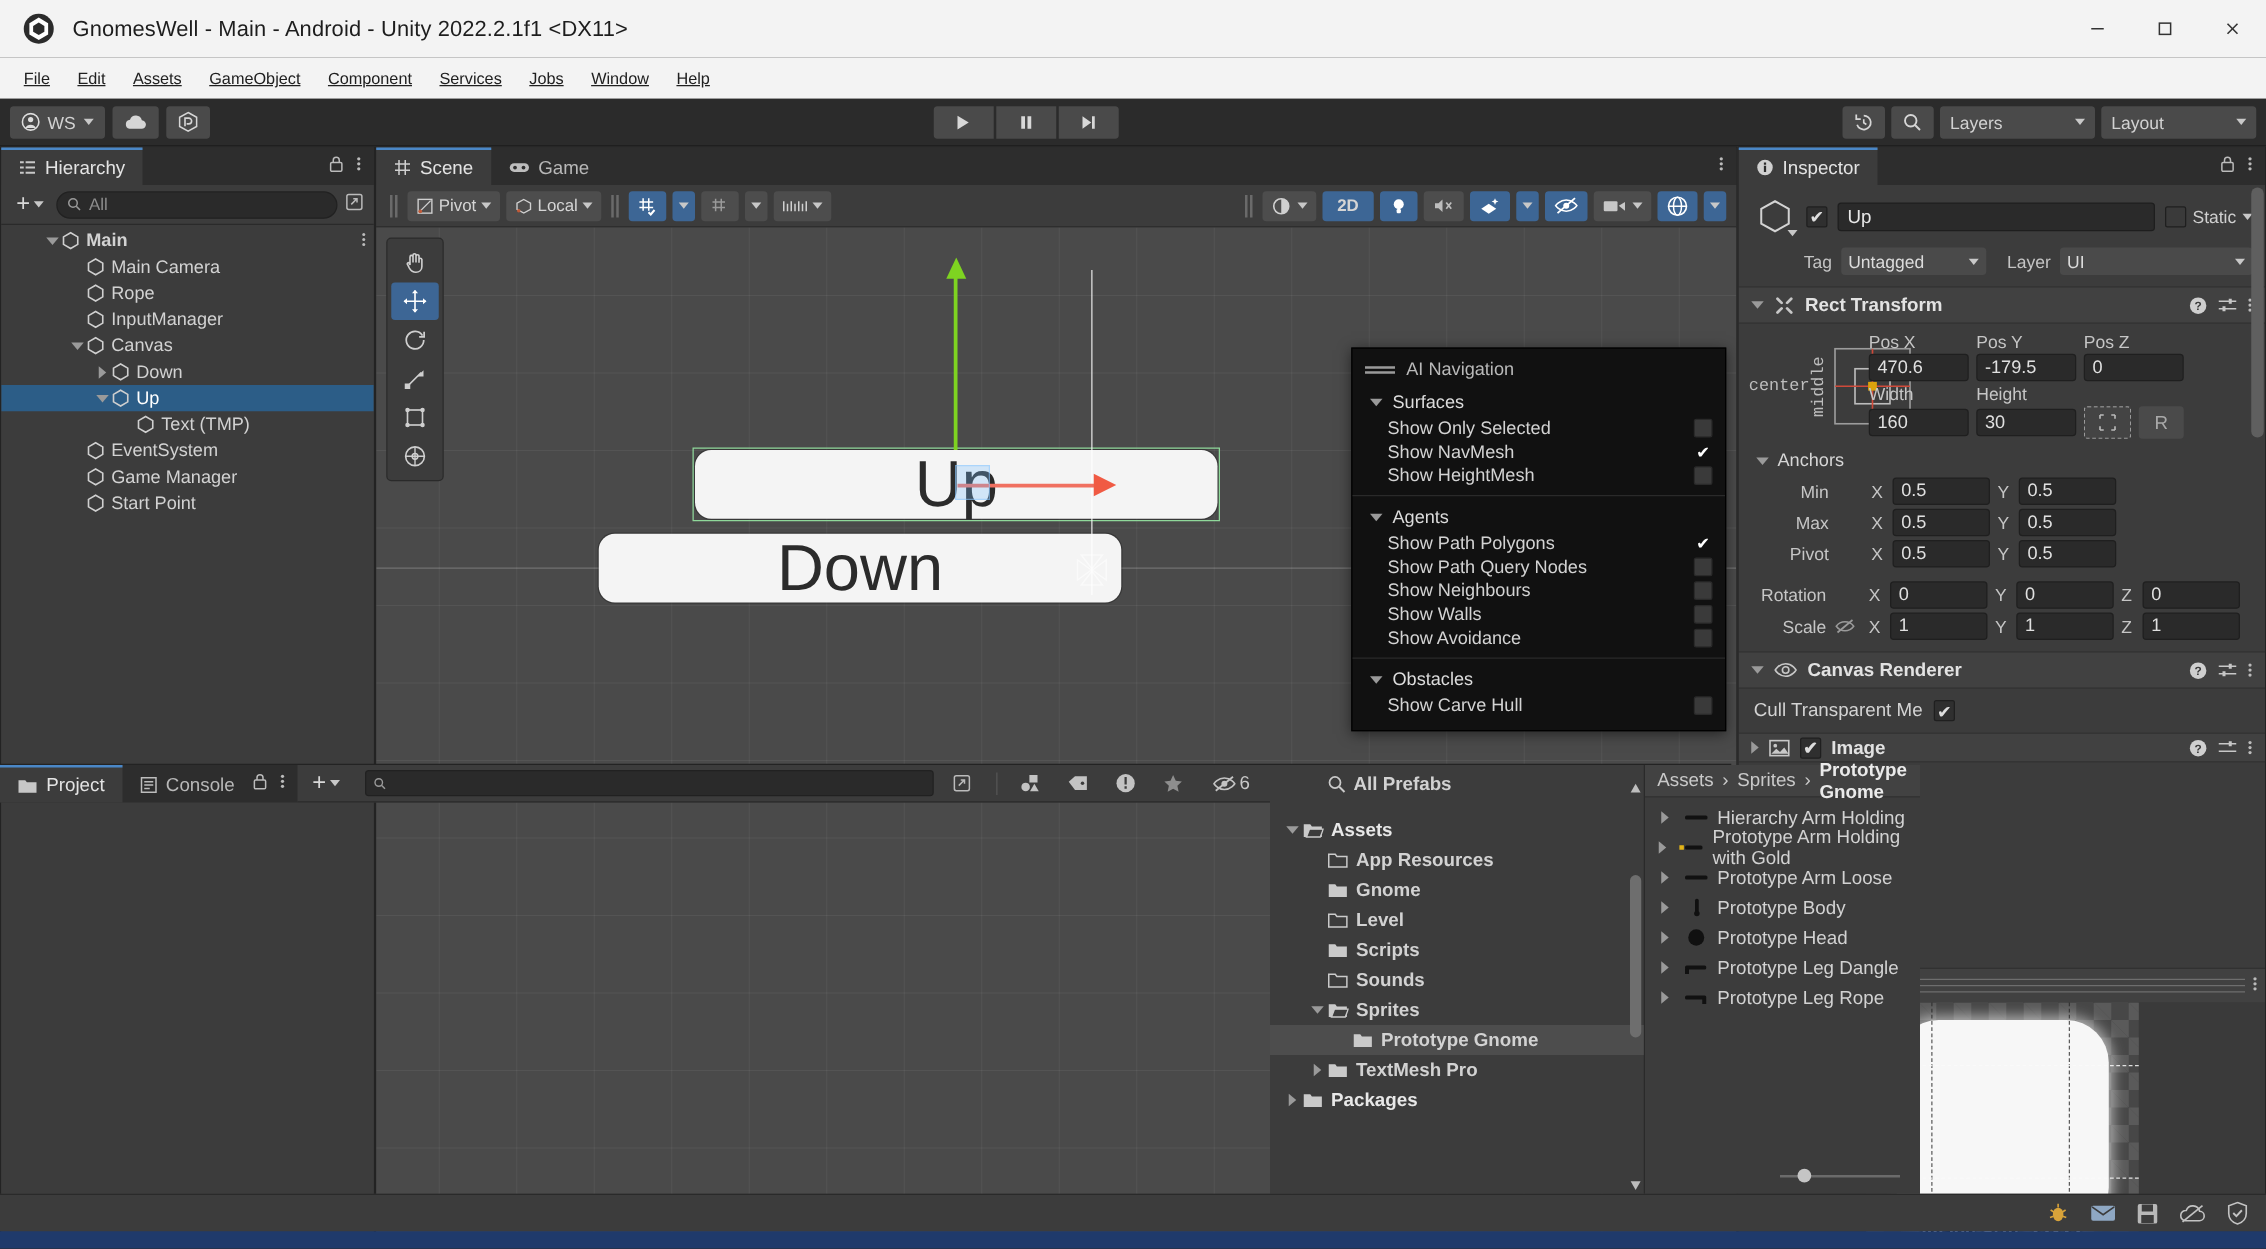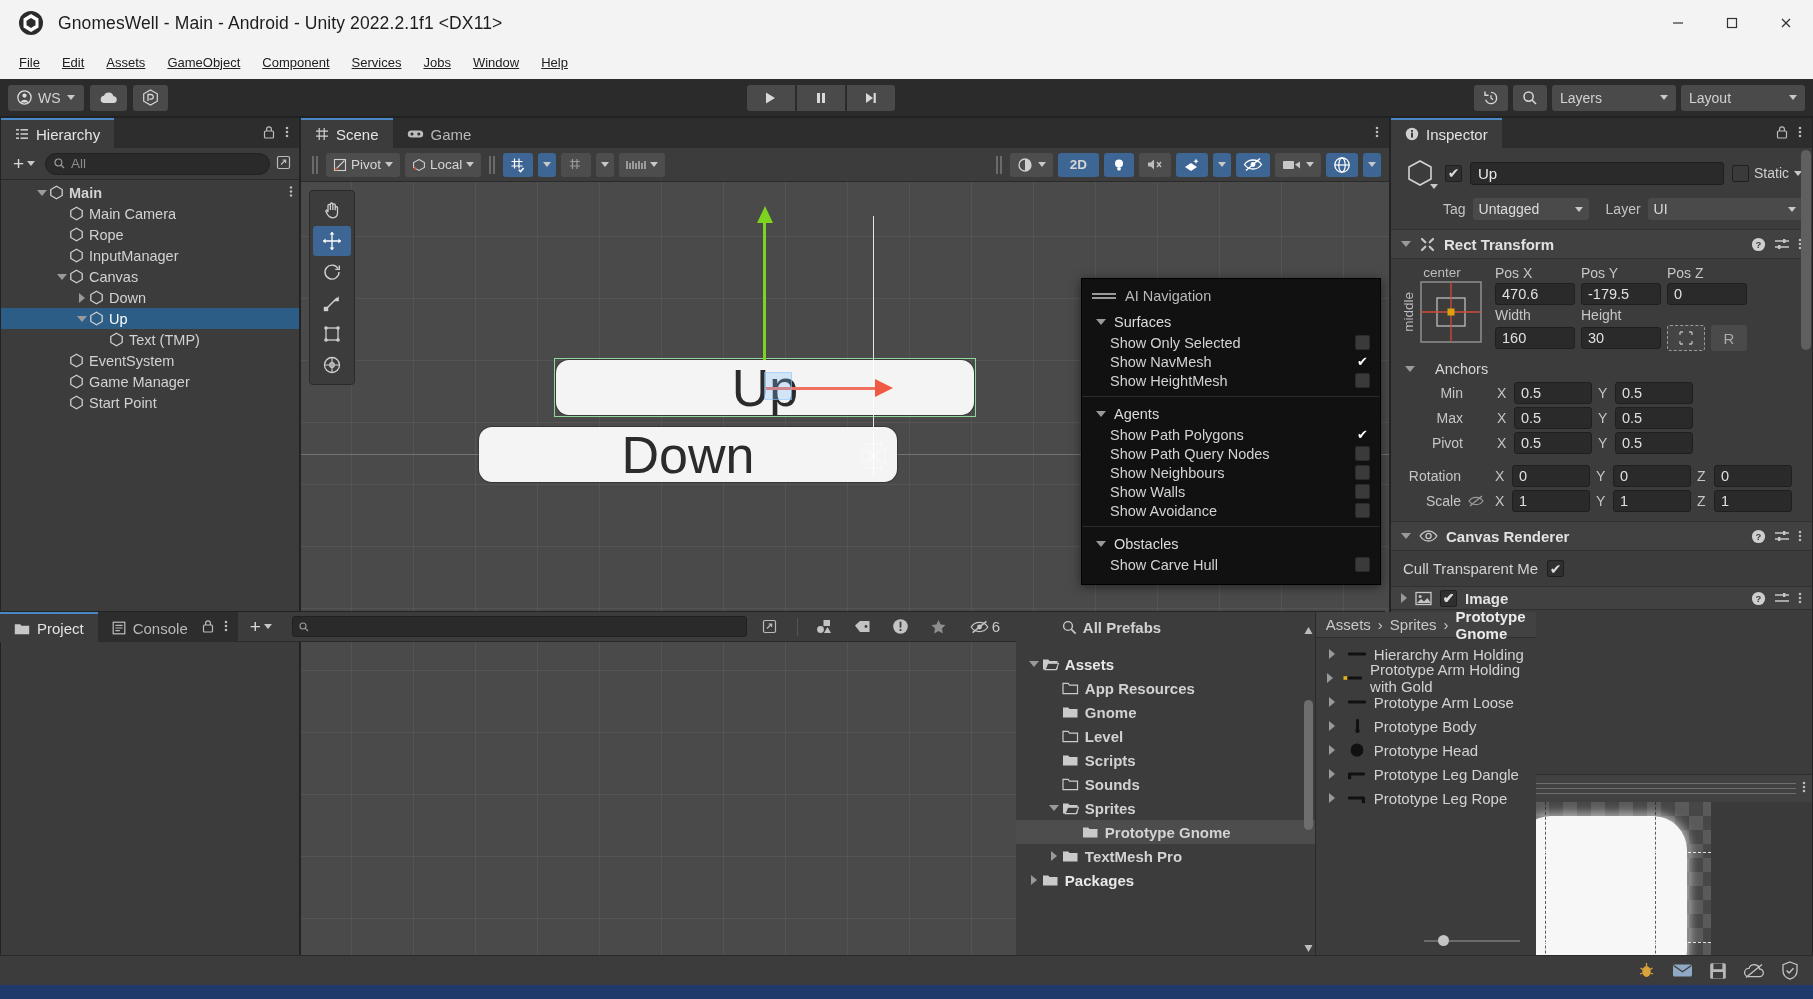--- a/index.html
+++ b/index.html
@@ -165,34 +165,34 @@
               justify-content:space-between;padding:0 6px;gap:10px;font-size:14px;color:#dcdcdc; }
   .comp-hdr {
     display:flex; align-items:center; gap:8px; height:30px; background:#414141;
     border-top:1px solid #303030; border-bottom:1px solid #303030; padding:0 10px; font-weight:bold;
     color:#e2e2e2; font-size:15px;
   }
   .comp-hdr .sp{flex:1;}
   .comp-hdr .ic{color:#c0c0c0;display:flex;align-items:center;}
   .rt-body { padding:6px 10px 8px 8px; }
   .rt-top { display:flex; gap:10px; }
-  .anchor-preset { width:86px; display:flex; flex-direction:column; align-items:center; }
+  .anchor-preset { width:86px; display:flex; align-items:center;font-family:Liberation Mono, monospace; }
   .ap-label{font-size:13.5px;color:#bdbdbd;}
   .ap-box { display:flex; align-items:center; gap:3px; }
   .ap-vert{writing-mode:vertical-rl;transform:rotate(180deg);font-size:13.5px;color:#bdbdbd;}
   .fields { flex:1; }
   .frow { display:flex; gap:6px; align-items:center; margin-bottom:2px; }
   .flab { font-size:14px;color:#c6c6c6; }
   .fin { height:22px;background:#2a2a2a;border:1px solid #1f1f1f;border-radius:3px;
          display:flex;align-items:center;padding:0 6px;color:#e0e0e0;font-size:14.5px; }
   .col3 .fin, .col3 .flab { width:80px; }
   .sqbtn{width:54px;height:26px;background:#4a4a4a;border-radius:3px;display:flex;align-items:center;justify-content:center;color:#b8b8b8;}
   .sqbtn.dash{border:1px dashed #9a9a9a;background:#444;}
   .sub-sect { padding:4px 0 0 2px; }
-  .sub-hdr { display:flex;align-items:center;gap:20px;font-size:14.5px;color:#d6d6d6;padding:4px 0 3px 4px; }
+  .sub-hdr { display:flex;align-items:center;gap:7px;font-size:14.5px;color:#d6d6d6;padding:4px 0 3px 4px; }
   .xy-row { display:flex;align-items:center;gap:6px;padding:1.5px 0 1.5px 0; }
   .xy-name { width:62px;text-align:right;font-size:14px;color:#c6c6c6; }
   .xy-lab { font-size:14px;color:#c6c6c6;width:11px; }
   .xy-in { width:78px;height:22px;background:#2a2a2a;border:1px solid #1f1f1f;border-radius:3px;
            display:flex;align-items:center;padding:0 6px;color:#e0e0e0;font-size:14.5px; }
   .cullrow{display:flex;align-items:center;gap:9px;padding:9px 12px;font-size:15px;color:#d3d3d3;}
 
   
   .preview-hdr{height:28px;background:#414141;border-top:1px solid #2d2d2d;display:flex;align-items:center;gap:6px;padding:0 6px;}
   .pv-drop{height:22px;background:#4a4a4a;border-radius:3px;display:flex;align-items:center;gap:6px;padding:0 7px;font-size:14.5px;color:#ddd;}

